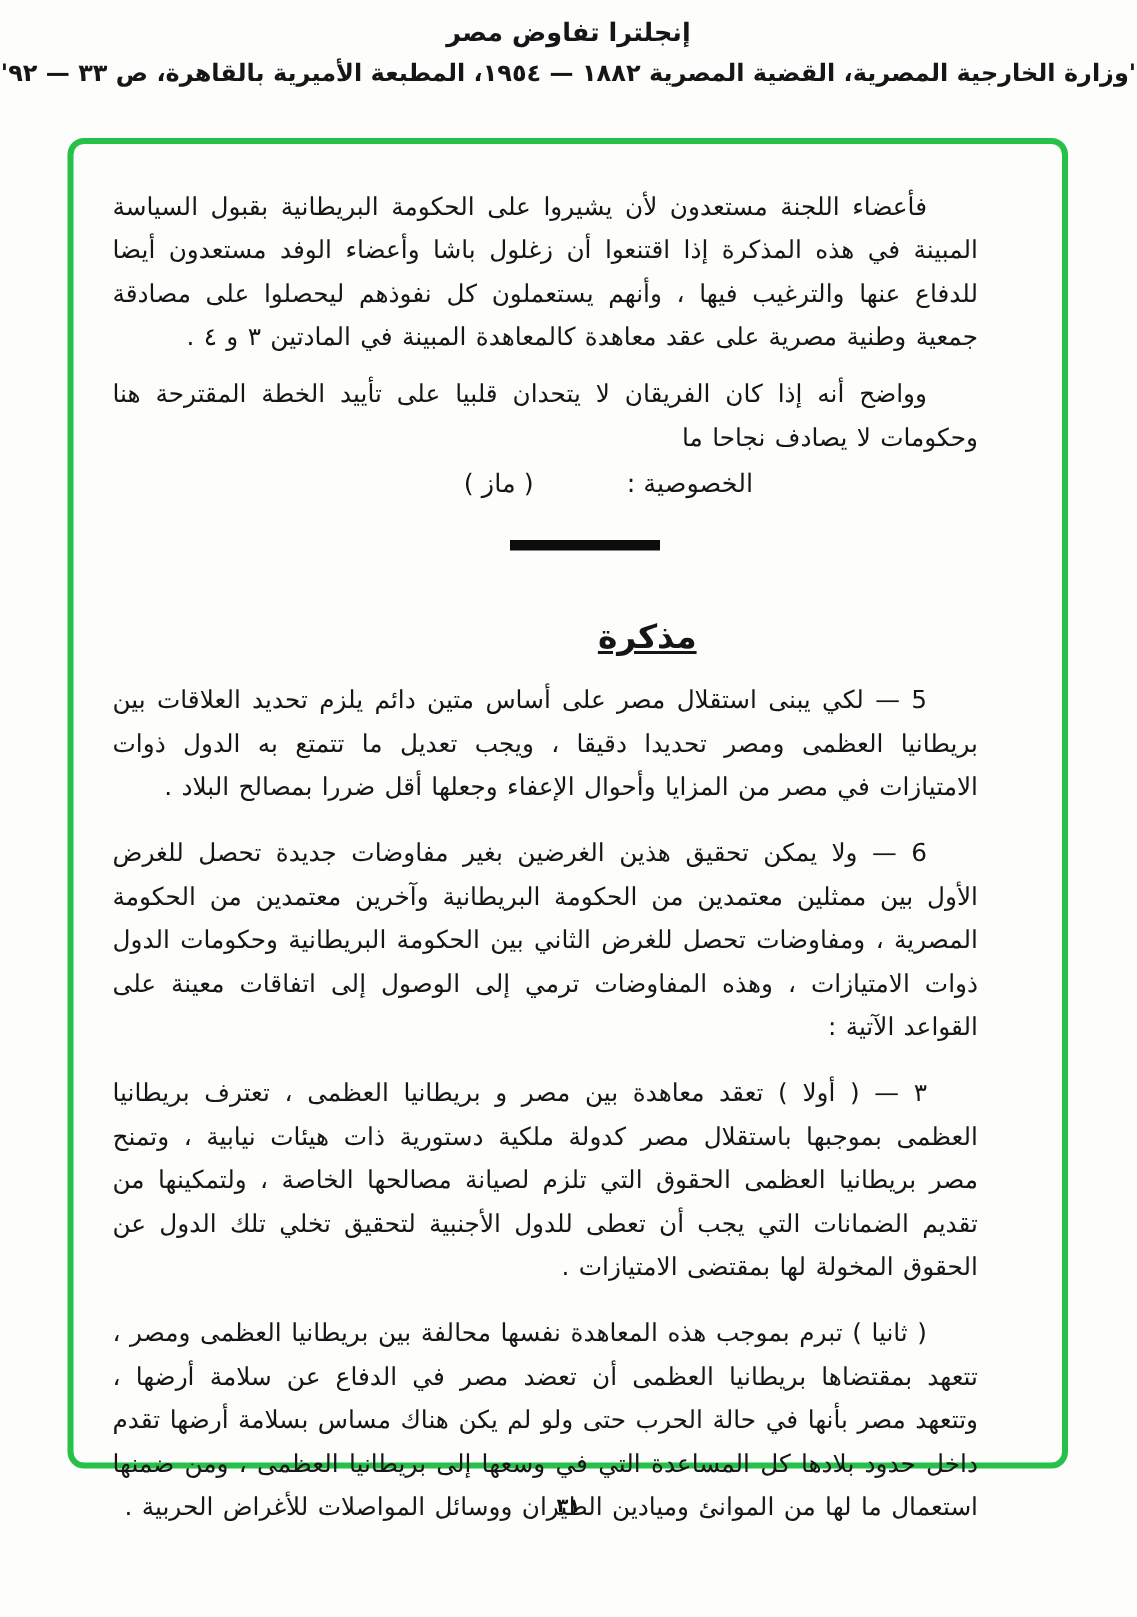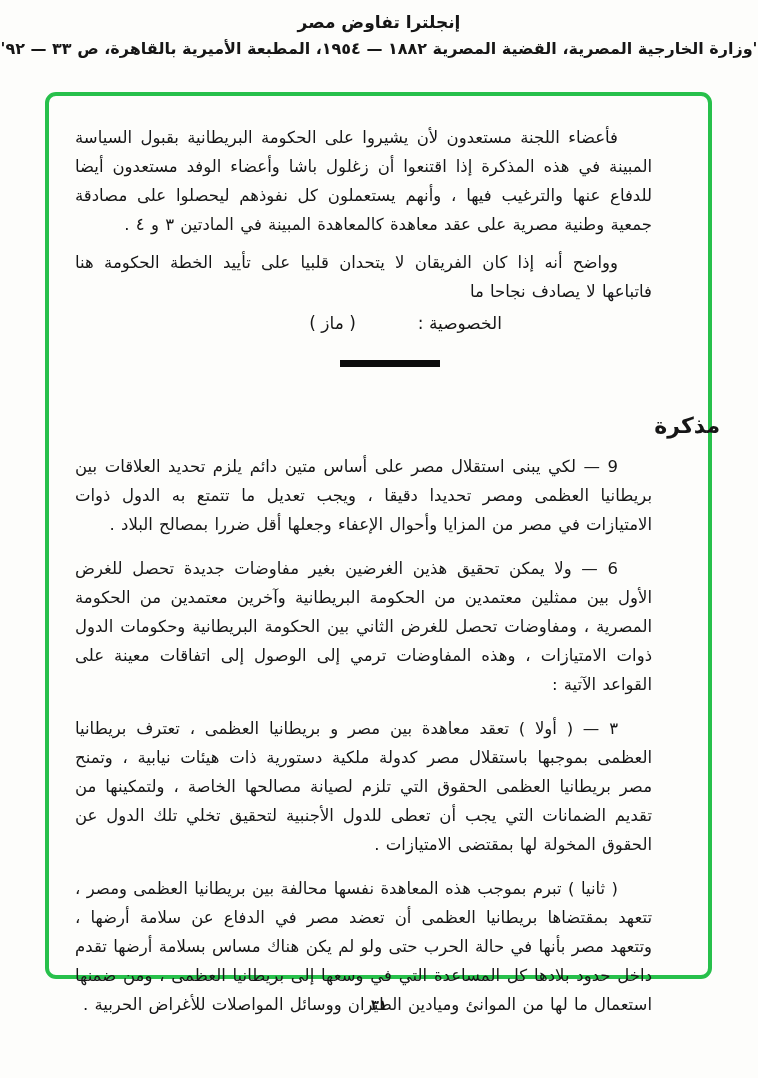--- a/index.html
+++ b/index.html
@@ -59,28 +59,29 @@
   }
   .divider {
     width: 100px;
     height: 7px;
     background: #0d0d0d;
     margin: 0 auto;
     position: relative;
     right: -26px;
   }
   .memo-title {
-    text-align: right;
+    text-align: center;
     font-size: 22px;
     font-weight: bold;
     margin-top: 46px;
     margin-bottom: 14px;
     position: relative;
     right: -68px;
     letter-spacing: 1px;
+    text-decoration: underline;
   }
   .memo-p { margin-bottom: 15px; }
   .memo-p:last-child { margin-bottom: 0; }
   .page-number {
     position: absolute;
     top: 997px;
     left: 0;
     width: 100%;
     text-align: center;
     font-size: 13px;
@@ -95,32 +96,32 @@
 
   <div class="header">
     <div class="header-line1">إنجلترا تفاوض مصر</div>
     <div class="header-line3">'وزارة الخارجية المصرية، القضية المصرية ١٨٨٢ — ١٩٥٤، المطبعة الأميرية بالقاهرة، ص ٣٣ — ٩٢'</div>
   </div>
 
   <div class="green-box">
 
     <p class="para intro-p1">فأعضاء اللجنة مستعدون لأن يشيروا على الحكومة البريطانية بقبول السياسة المبينة في هذه المذكرة إذا اقتنعوا أن زغلول باشا وأعضاء الوفد مستعدون أيضا للدفاع عنها والترغيب فيها ، وأنهم يستعملون كل نفوذهم ليحصلوا على مصادقة جمعية وطنية مصرية على عقد معاهدة كالمعاهدة المبينة في المادتين ٣ و ٤ .</p>
 
-    <p class="para intro-p2">وواضح أنه إذا كان الفريقان لا يتحدان قلبيا على تأييد الخطة الحكومة هنا فاتباعها لا يصادف نجاحا ما</p>
+    <p class="para intro-p2">وواضح أنه إذا كان الفريقان لا يتحدان قلبيا على تأييد الخطة المقترحة هنا وحكومات لا يصادف نجاحا ما</p>
 
     <div class="signature-row">
       <span>الخصوصية :</span>
       <span>( ماز )</span>
     </div>
 
     <div class="divider"></div>
 
     <div class="memo-title">مذكرة</div>
 
-    <p class="para memo-p">9 — لكي يبنى استقلال مصر على أساس متين دائم يلزم تحديد العلاقات بين بريطانيا العظمى ومصر تحديدا دقيقا ، ويجب تعديل ما تتمتع به الدول ذوات الامتيازات في مصر من المزايا وأحوال الإعفاء وجعلها أقل ضررا بمصالح البلاد .</p>
+    <p class="para memo-p">5 — لكي يبنى استقلال مصر على أساس متين دائم يلزم تحديد العلاقات بين بريطانيا العظمى ومصر تحديدا دقيقا ، ويجب تعديل ما تتمتع به الدول ذوات الامتيازات في مصر من المزايا وأحوال الإعفاء وجعلها أقل ضررا بمصالح البلاد .</p>
 
     <p class="para memo-p">6 — ولا يمكن تحقيق هذين الغرضين بغير مفاوضات جديدة تحصل للغرض الأول بين ممثلين معتمدين من الحكومة البريطانية وآخرين معتمدين من الحكومة المصرية ، ومفاوضات تحصل للغرض الثاني بين الحكومة البريطانية وحكومات الدول ذوات الامتيازات ، وهذه المفاوضات ترمي إلى الوصول إلى اتفاقات معينة على القواعد الآتية :</p>
 
     <p class="para memo-p">٣ — ( أولا ) تعقد معاهدة بين مصر و بريطانيا العظمى ، تعترف بريطانيا العظمى بموجبها باستقلال مصر كدولة ملكية دستورية ذات هيئات نيابية ، وتمنح مصر بريطانيا العظمى الحقوق التي تلزم لصيانة مصالحها الخاصة ، ولتمكينها من تقديم الضمانات التي يجب أن تعطى للدول الأجنبية لتحقيق تخلي تلك الدول عن الحقوق المخولة لها بمقتضى الامتيازات .</p>
 
     <p class="para memo-p">( ثانيا ) تبرم بموجب هذه المعاهدة نفسها محالفة بين بريطانيا العظمى ومصر ، تتعهد بمقتضاها بريطانيا العظمى أن تعضد مصر في الدفاع عن سلامة أرضها ، وتتعهد مصر بأنها في حالة الحرب حتى ولو لم يكن هناك مساس بسلامة أرضها تقدم داخل حدود بلادها كل المساعدة التي في وسعها إلى بريطانيا العظمى ، ومن ضمنها استعمال ما لها من الموانئ وميادين الطيران ووسائل المواصلات للأغراض الحربية .</p>
 
   </div>
 
   <div class="page-number">٣١</div>

